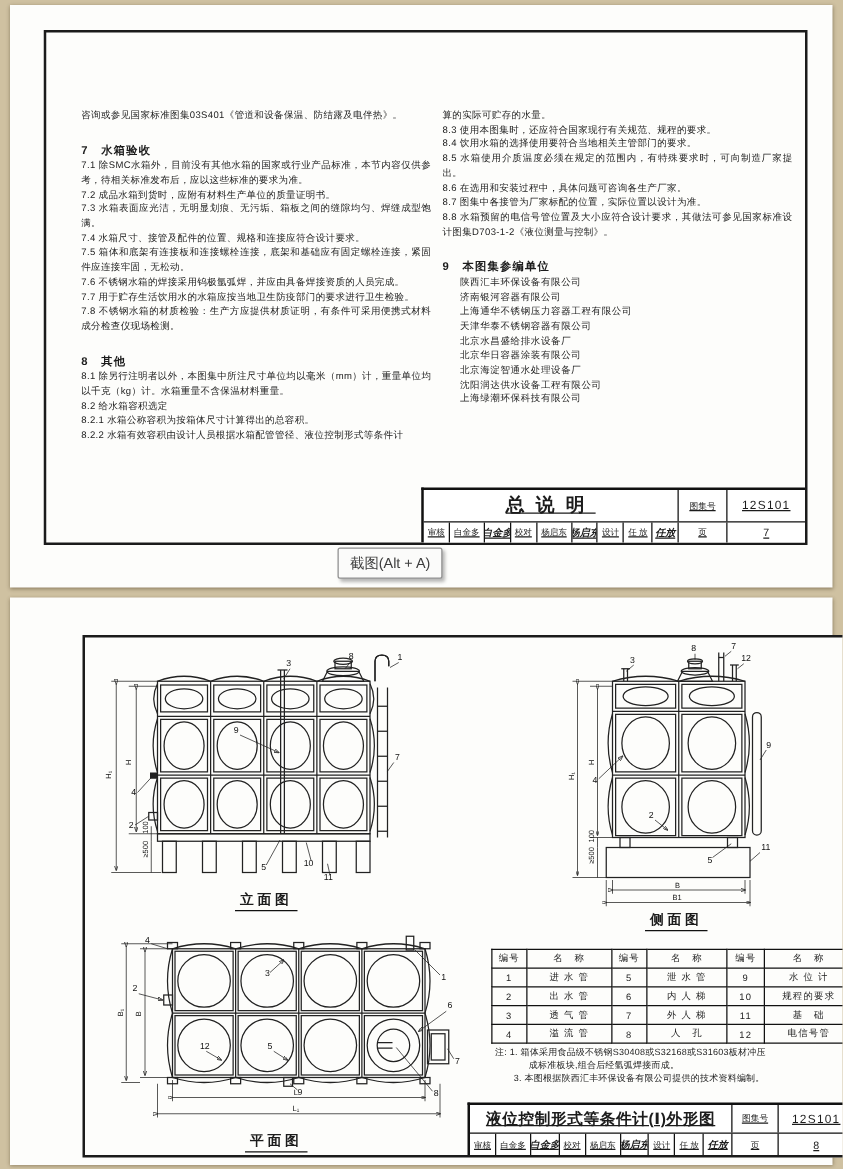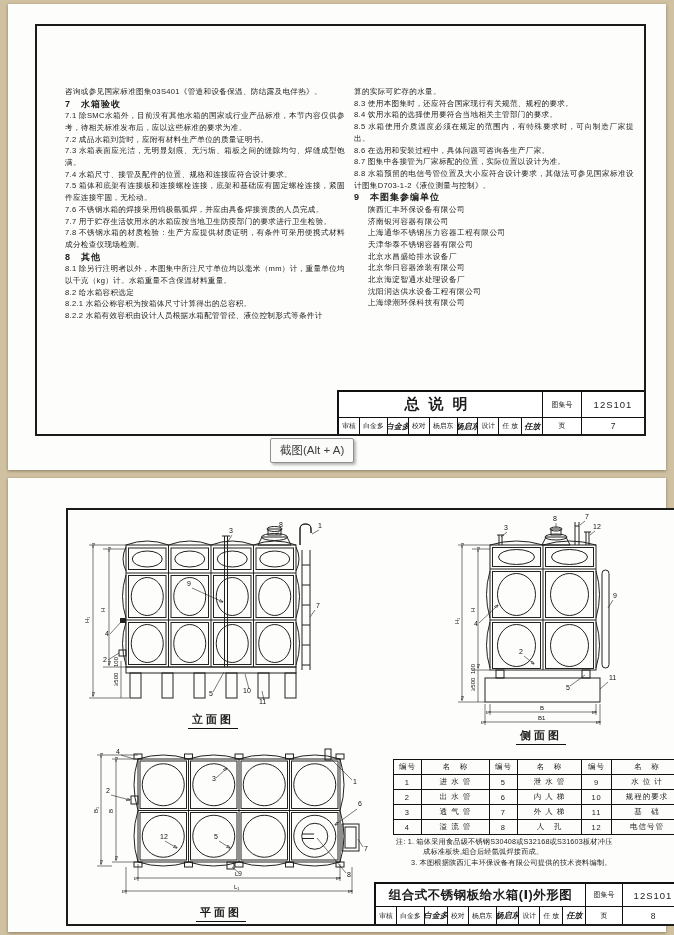--- a/index.html
+++ b/index.html
@@ -8,26 +8,26 @@
   .page{position:absolute;left:8px;width:658px;background:#fdfdfb;box-shadow:0 1px 3px rgba(60,45,20,.45);}
   #page1{top:4px;height:466px;}
   #page2{top:478px;height:454px;}
   .frame{position:absolute;border:2px solid #1b1b1b;background:#fdfdfb;}
   #frame1{left:27px;top:20px;width:607px;height:408px;}
   #frame2{left:34px;top:30px;width:615px;height:414px;margin-left:24px;}
   
   .txtcols{position:absolute;left:28px;top:60px;right:10px;display:flex;gap:9px;}
   .col{width:285px;}
   .p{font-size:7.6px;line-height:11.7px;letter-spacing:.3px;text-align:justify;}
-  .hd{font-size:9px;font-weight:bold;line-height:12.5px;letter-spacing:1px;}
+  .hd{font-size:9px;font-weight:bold;line-height:12.5px;letter-spacing:1px;margin-top:16px;}
   .co-line{font-size:7.6px;line-height:11.7px;padding-left:14px;letter-spacing:.5px;}
   
   .tb{position:absolute;right:0;bottom:0;background:#fff;border-left:2px solid #111;border-top:2px solid #111;display:flex;flex-direction:column;}
   .tb-row{display:flex;align-items:stretch;}
-  .tb-cell{display:flex;align-items:center;justify-content:center;border-left:1px solid #111;overflow:hidden;white-space:nowrap;}
+  .tb-cell{display:flex;align-items:center;justify-content:center;border-left:1px solid #111;overflow:hidden;white-space:nowrap;text-decoration:underline;}
   .tb-cell:first-child{border-left:none;}
   .tb-title{flex:1;font-weight:bold;}
   .tb-sig{font-family:"Liberation Serif","DejaVu Serif",serif;font-style:italic;font-weight:bold;font-size:8px;}
   .tb-bot{border-top:1px solid #111;}
   
   #tooltip{position:absolute;left:270px;top:438px;padding:4px 9px;background:#fbfbfa;border:1px solid #8f8f8f;
            border-radius:2px;box-shadow:2px 2px 3px rgba(0,0,0,.28);font-size:11.5px;color:#3d3d3d;z-index:5;}
   
   svg{position:absolute;overflow:visible;}
   svg line,svg path,svg rect,svg ellipse,svg circle{stroke:#222;fill:none;stroke-width:1;}
@@ -497,21 +497,21 @@
     </tbody>
       </table>
     <div class="notes">
       <div>注: 1. 箱体采用食品级不锈钢S30408或S32168或S31603板材冲压</div>
       <div class="n1">成标准板块,组合后经氩弧焊接而成。</div>
       <div class="nn">3. 本图根据陕西汇丰环保设备有限公司提供的技术资料编制。</div>
     </div>
 
     <div class="tb" style="width:307px;height:40px;">
       <div class="tb-row" style="height:23px;">
-        <div class="tb-cell tb-title" style="font-size:12.5px;letter-spacing:.5px;">组合式不锈钢板给水箱(Ⅰ)外形图</div>
+        <div class="tb-cell tb-title" style="font-size:12.5px;letter-spacing:.5px;">液位控制形式等条件计(Ⅰ)外形图</div>
         <div class="tb-cell" style="width:36px;font-size:7px;">图集号</div>
         <div class="tb-cell" style="width:60px;font-size:9.5px;letter-spacing:1px;">12S101</div>
       </div>
       <div class="tb-row tb-bot" style="height:17px;font-size:6.8px;">
         <div class="tb-cell" style="width:20px;">审核</div>
         <div class="tb-cell" style="width:27px;">白金多</div>
         <div class="tb-cell tb-sig" style="flex:1;">白金多</div>
         <div class="tb-cell" style="width:20px;">校对</div>
         <div class="tb-cell" style="width:27px;">杨启东</div>
         <div class="tb-cell tb-sig" style="flex:1;">杨启东</div>

